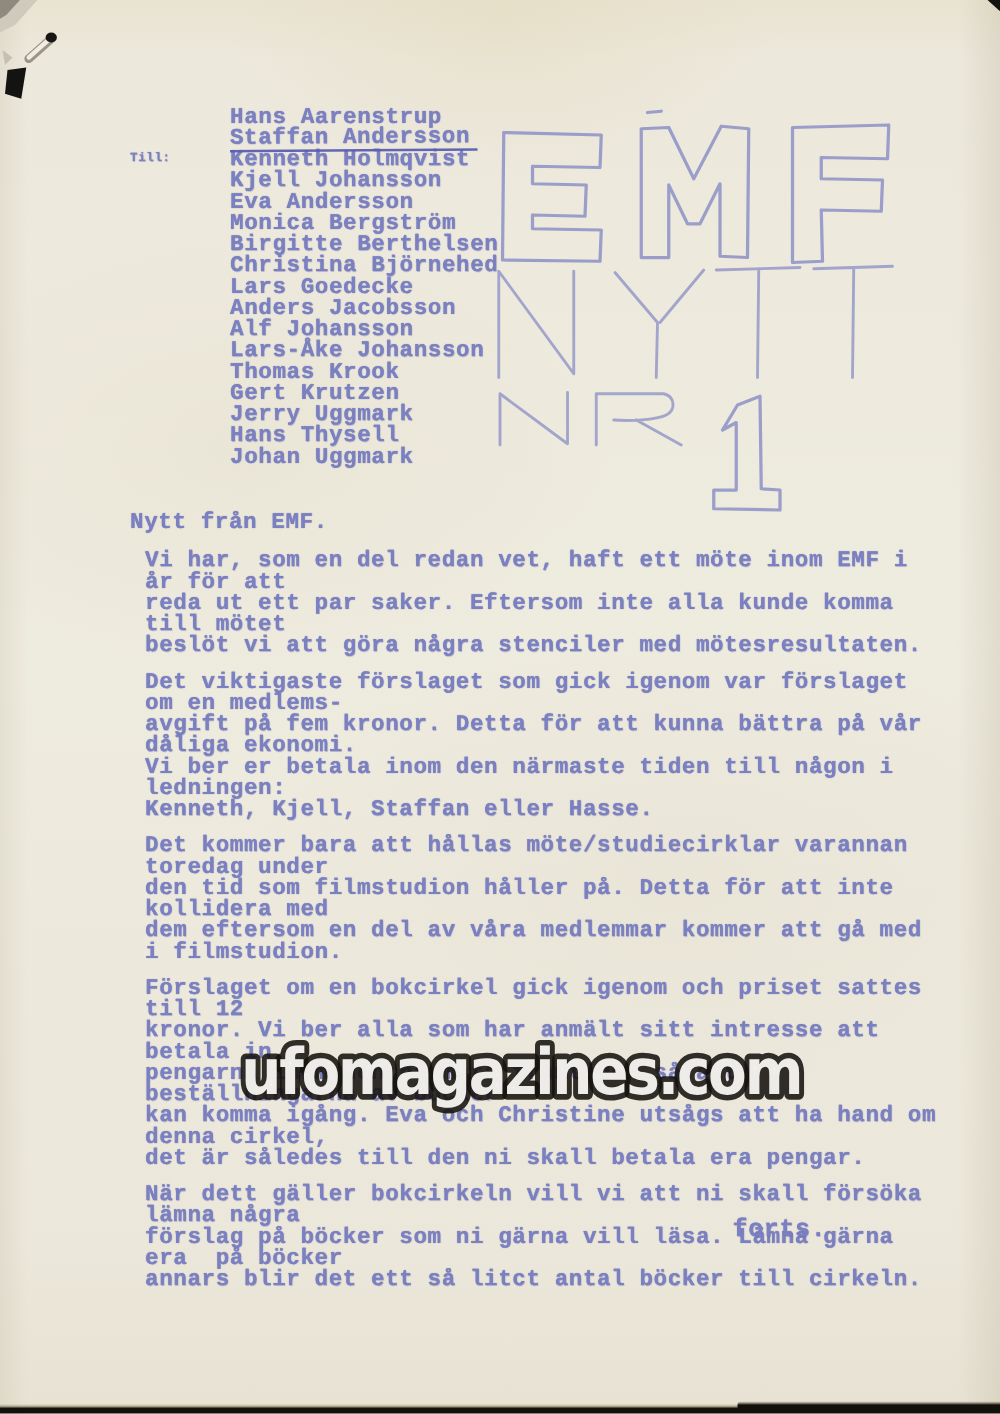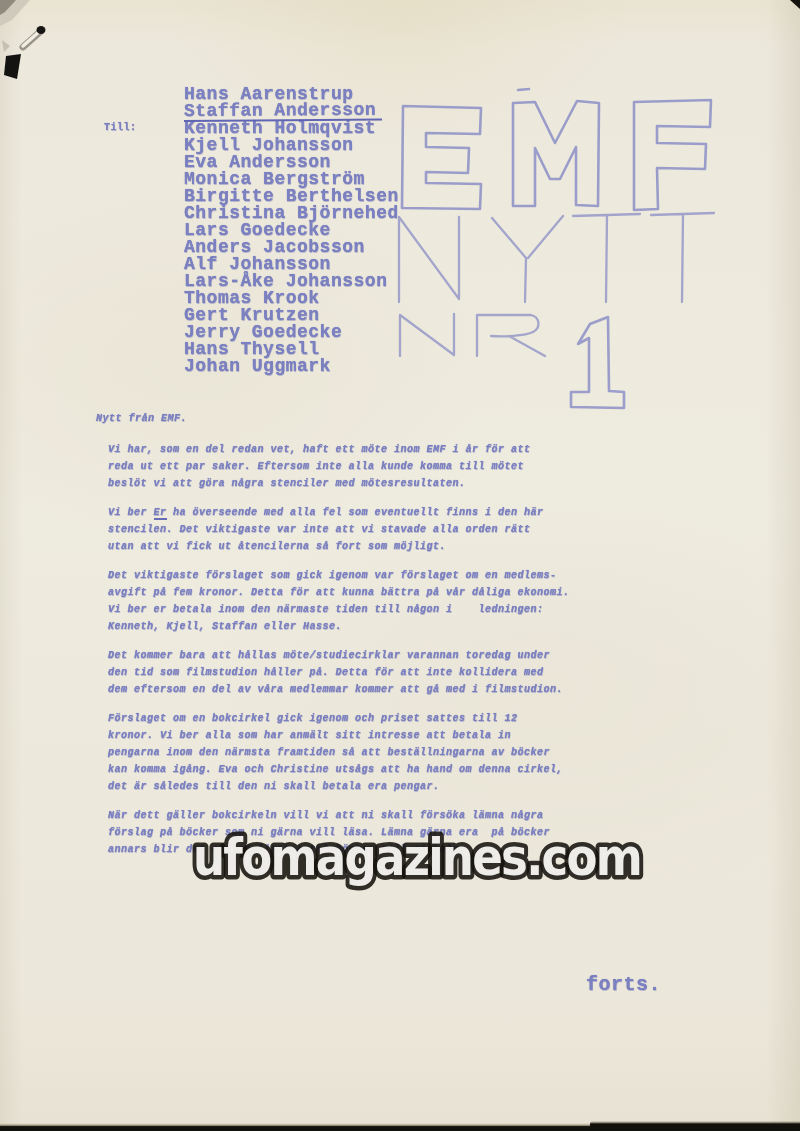--- a/index.html
+++ b/index.html
@@ -18,21 +18,21 @@
   
   .ink{
     color:#7b80c1;
     text-shadow:0 0 0.8px rgba(100,104,176,0.75), 0.4px 0.5px 0.6px rgba(100,104,176,0.35);
     font-weight:bold;
   }
   .till-label{position:absolute;left:104px;top:86px;font-size:10px;letter-spacing:0.5px;margin-top:36px;}
   .recipients{position:absolute;left:184px;top:86px;font-size:18px;letter-spacing:0.5px;line-height:17px;}
   .recipients .name-line{height:17px;white-space:pre;}
   .recipients .u-name{display:inline-block;border-bottom:2px solid rgba(88,94,178,0.95);padding:0 6px 0 0;transform:rotate(-0.4deg);transform-origin:left bottom;}
-  .content{position:absolute;left:96px;top:410px;width:648px;font-size:10px;letter-spacing:0.5px;line-height:17px;font-style:italic;}
+  .content{position:absolute;left:104px;top:410px;width:648px;font-size:18px;letter-spacing:0.5px;line-height:17px;}
   .heading{margin:0 0 14px 0;}
   .para{margin:0 0 12px 12px;white-space:pre-wrap;}
   .u-inline{border-bottom:2px solid rgba(88,94,178,0.9);}
   .forts{position:absolute;left:586px;top:973px;font-size:20px;letter-spacing:0.5px;}
   .logo-svg{position:absolute;left:393px;top:84px;}
   .watermark-svg{position:absolute;left:186px;top:820px;}
   .corner-svg{position:absolute;left:0;top:0;}
   .speck-tr{position:absolute;right:0;top:0;width:10px;height:9px;
     background:#151310;clip-path:polygon(100% 0, 0 0, 100% 100%);}
   .bottom-edge{position:absolute;left:0;bottom:0;width:800px;height:8px;
@@ -66,21 +66,21 @@
       <div class="name-line"><span>Eva Andersson</span></div>
       <div class="name-line"><span>Monica Bergström</span></div>
       <div class="name-line"><span>Birgitte Berthelsen</span></div>
       <div class="name-line"><span>Christina Björnehed</span></div>
       <div class="name-line"><span>Lars Goedecke</span></div>
       <div class="name-line"><span>Anders Jacobsson</span></div>
       <div class="name-line"><span>Alf Johansson</span></div>
       <div class="name-line"><span>Lars-Åke Johansson</span></div>
       <div class="name-line"><span>Thomas Krook</span></div>
       <div class="name-line"><span>Gert Krutzen</span></div>
-      <div class="name-line"><span>Jerry Goedecke</span></div>
+      <div class="name-line"><span>Jerry Uggmark</span></div>
       <div class="name-line"><span>Hans Thysell</span></div>
       <div class="name-line"><span>Johan Uggmark</span></div>
     </div>
 
   <svg class="logo-svg" width="325" height="332" viewBox="0 0 325 332" aria-hidden="true">
     <g fill="none" stroke="#8f93c7" stroke-width="2.6" stroke-linejoin="round" stroke-linecap="round" opacity="0.88">
 
       <path d="M10,22 L88,24 L87,50 L33,49 L33,63 L76,64 L75,89 L33,88 L33,99 L88,100 L87,125 L9,124 Z"></path>
       <path d="M120,19 L142,18 L162,59 L184,17 L206,19 L205,122 L183,121 L183,63 L167,95 L157,95 L142,64 L142,122 L120,122 Z"></path>
       <path d="M241,18 L318,16 L317,43 L264,42 L264,59 L313,60 L312,85 L264,84 L265,125 L241,126 Z"></path>
@@ -99,23 +99,20 @@
 
     <path d="M197,240 L215,233 L216,307 L231,308 L231,324 L178,323 L178,308 L196,308 L196,254 L185,260 Z" fill="none" stroke="#8f93c7" stroke-width="2.6" stroke-linejoin="round" opacity="0.88"></path>
   </svg>
 
   <div class="content">
     <div class="heading ink">Nytt från EMF.</div>
     <div id="paragraphs">
         <div class="para ink"><span>Vi har, som en del redan vet, haft ett möte inom EMF i år för att
 reda ut ett par saker. Eftersom inte alla kunde komma till mötet
 beslöt vi att göra några stenciler med mötesresultaten.</span></div>
-        <div class="para ink"><span>Vi ber </span><span class="u-inline">Er</span><span> ha överseende med alla fel som eventuellt finns i den här
-stencilen. Det viktigaste var inte att vi stavade alla orden rätt
-utan att vi fick ut åtencilerna så fort som möjligt.</span></div>
         <div class="para ink"><span>Det viktigaste förslaget som gick igenom var förslaget om en medlems-
 avgift på fem kronor. Detta för att kunna bättra på vår dåliga ekonomi.
 Vi ber er betala inom den närmaste tiden till någon i    ledningen:
 Kenneth, Kjell, Staffan eller Hasse.</span></div>
         <div class="para ink"><span>Det kommer bara att hållas möte/studiecirklar varannan toredag under
 den tid som filmstudion håller på. Detta för att inte kollidera med
 dem eftersom en del av våra medlemmar kommer att gå med i filmstudion.</span></div>
         <div class="para ink"><span>Förslaget om en bokcirkel gick igenom och priset sattes till 12
 kronor. Vi ber alla som har anmält sitt intresse att betala in
 pengarna inom den närmsta framtiden så att beställningarna av böcker

